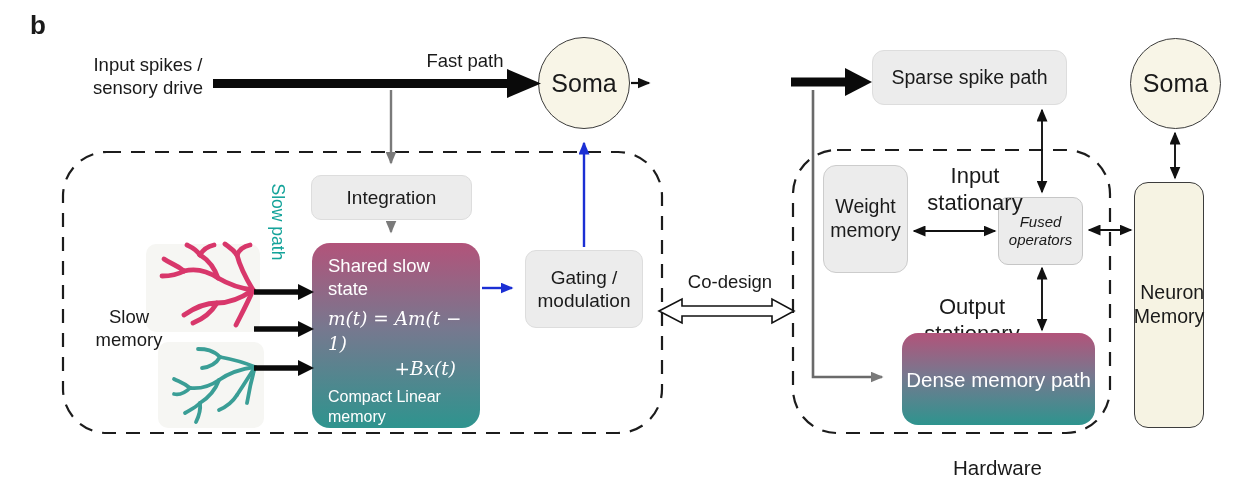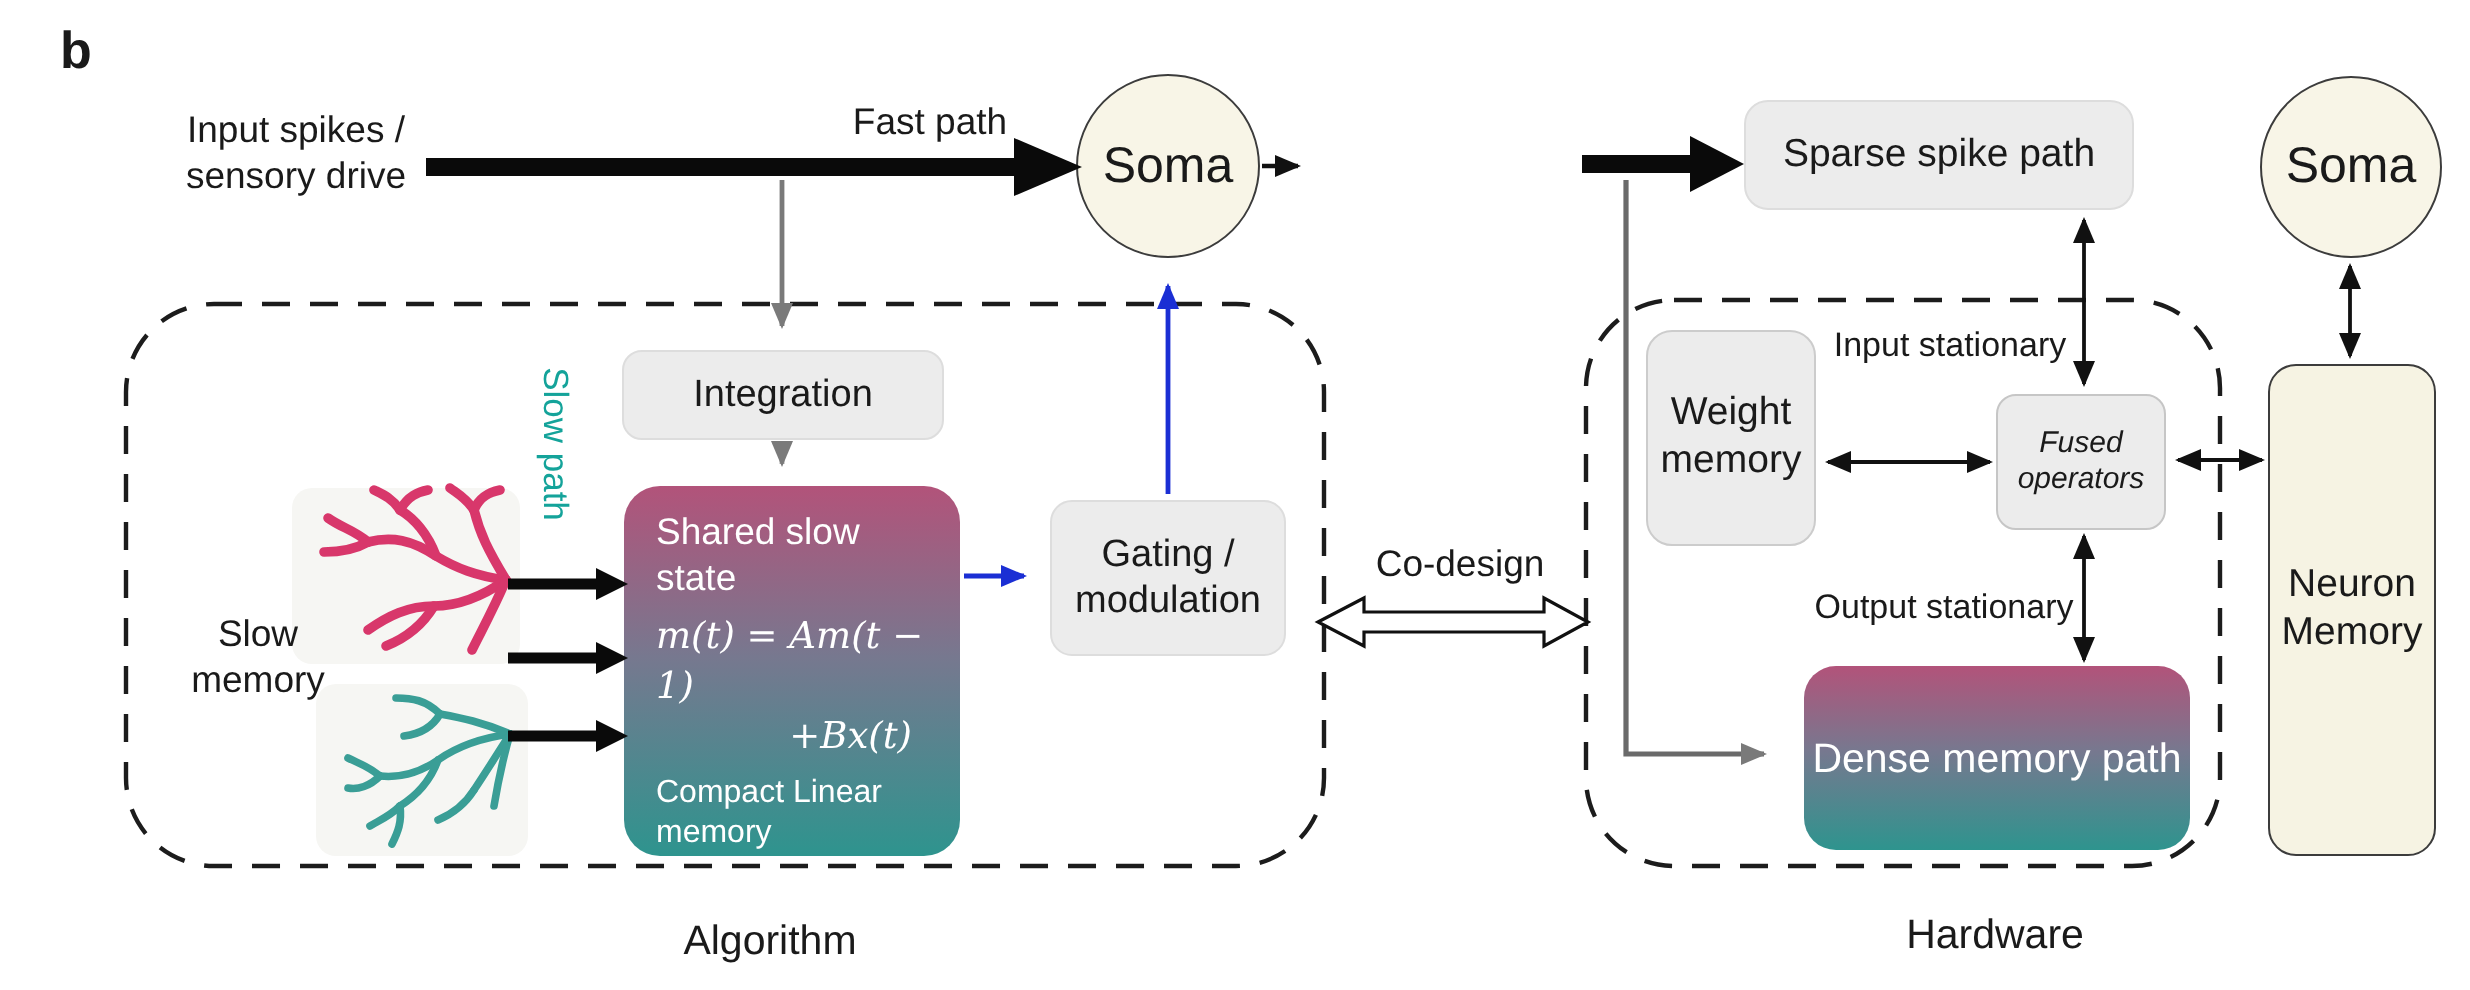--- a/index.html
+++ b/index.html
@@ -15,21 +15,21 @@
     align-items:center;justify-content:center;text-align:center;line-height:1.22;
   }
   .grey{background:#ececec;border:1px solid #dddddd;border-radius:10px;}
   .grad{
     background:linear-gradient(180deg,#b2537a 0%,#77788f 46%,#2e948e 100%);
     color:#ffffff;
   }
   .cream{background:#f8f5e7;border:1.6px solid #3c3c3c;}
   .circle{border-radius:50%;}
   .panel-label{font-weight:bold;font-size:26px;}
-  .small-note{font-size:17px;}
+  .small-note{font-size:22px;}
   .region-label{font-size:20.5px;}
   .eq{font-family:"DejaVu Serif", serif;font-style:italic;font-size:18.5px;line-height:1.35;}
   #shared-state-box{display:block;text-align:left;padding:11px 12px;}
   #shared-state-box .title{font-size:18.5px;line-height:1.25;}
   #shared-state-box .caption{font-size:16px;line-height:1.25;margin-top:5px;}
   #shared-state-box .eq1{margin-top:7px;}
   #shared-state-box .eq2{text-align:right;padding-right:12px;}
   #slow-path-label{
     width:88px;height:20px;left:234px;top:212px;text-align:center;
     color:#14a39a;font-size:17.5px;transform:rotate(90deg);transform-origin:center;
@@ -102,35 +102,34 @@
     <div class="eq eq2">+Bx(t)</div>
     <div class="caption">Compact Linear memory</div>
   </div>
 
   <div class="box grey" style="left:525px;top:250px;width:118px;height:78px;font-size:19px;border-radius:11px;">Gating / modulation</div>
 
   <div class="box cream circle" style="left:538px;top:37px;width:92px;height:92px;font-size:25px;">Soma</div>
 
   <div class="lbl center" style="left:680px;top:271px;width:100px;font-size:18.5px;">Co-design</div>
 
-  <div class="lbl center region-label" style="left:310px;top:458px;width:150px;">Algorithm</div>
 
   <div class="box grey" style="left:872px;top:50px;width:195px;height:55px;font-size:19.5px;border-radius:12px;">Sparse spike path</div>
 
   <div class="box grey" style="left:823px;top:165px;width:85px;height:108px;font-size:19.5px;border-radius:13px;border-color:#cccccc;">Weight memory</div>
 
   <div class="box grey" style="left:998px;top:197px;width:85px;height:68px;font-size:15px;border-color:#c6c6c6;font-style:italic;">Fused operators</div>
 
   <div class="lbl center small-note" style="left:908px;top:163px;width:134px;">Input stationary</div>
 
   <div class="lbl center small-note" style="left:898px;top:294px;width:148px;">Output stationary</div>
 
   <div class="box grad" style="left:902px;top:333px;width:193px;height:92px;font-size:20.5px;border-radius:16px;">Dense memory path</div>
 
-  <div class="box cream" style="left:1134px;top:182px;width:84px;height:246px;font-size:19.5px;border-radius:14px;background:#f6f3e3;">Neuron Memory</div>
+  <div class="box cream" style="left:1134px;top:182px;width:70px;height:246px;font-size:19.5px;border-radius:14px;background:#f6f3e3;text-align:right;">Neuron Memory</div>
 
   <div class="box cream circle" style="left:1130px;top:38px;width:91px;height:91px;font-size:25px;">Soma</div>
 
   <div class="lbl center region-label" style="left:920px;top:455px;width:155px;">Hardware</div>
 
   <svg class="layer" width="1235" height="495" viewBox="0 0 1235 495">
     <defs>
       <marker id="ab" markerUnits="userSpaceOnUse" markerWidth="13" markerHeight="11" refX="11.5" refY="5.5" orient="auto-start-reverse">
         <path d="M0,0 L13,5.5 L0,11 Z" fill="#111"></path>
       </marker>

